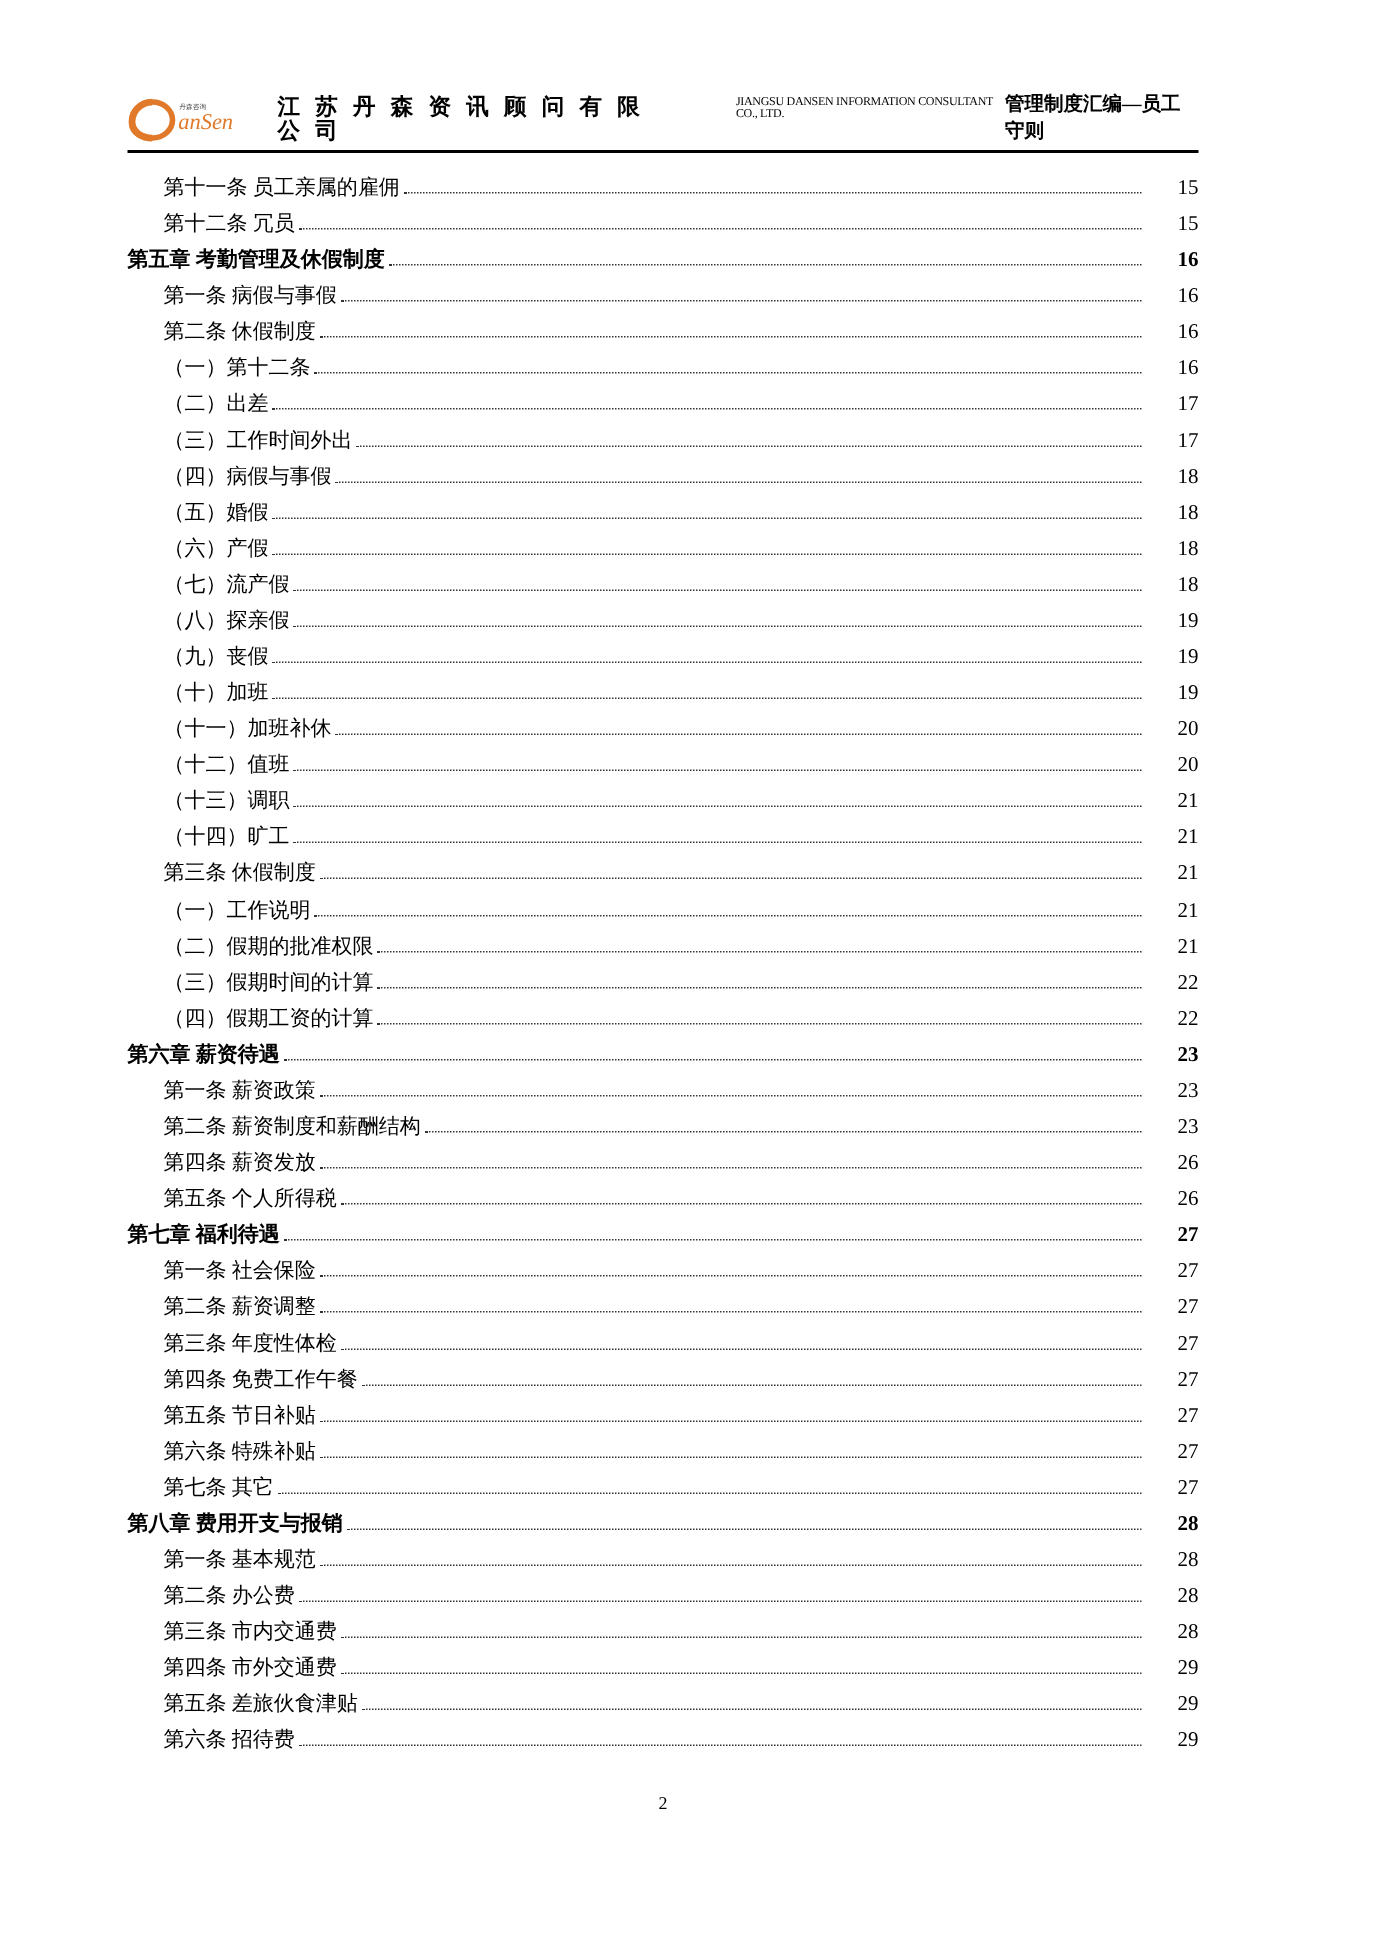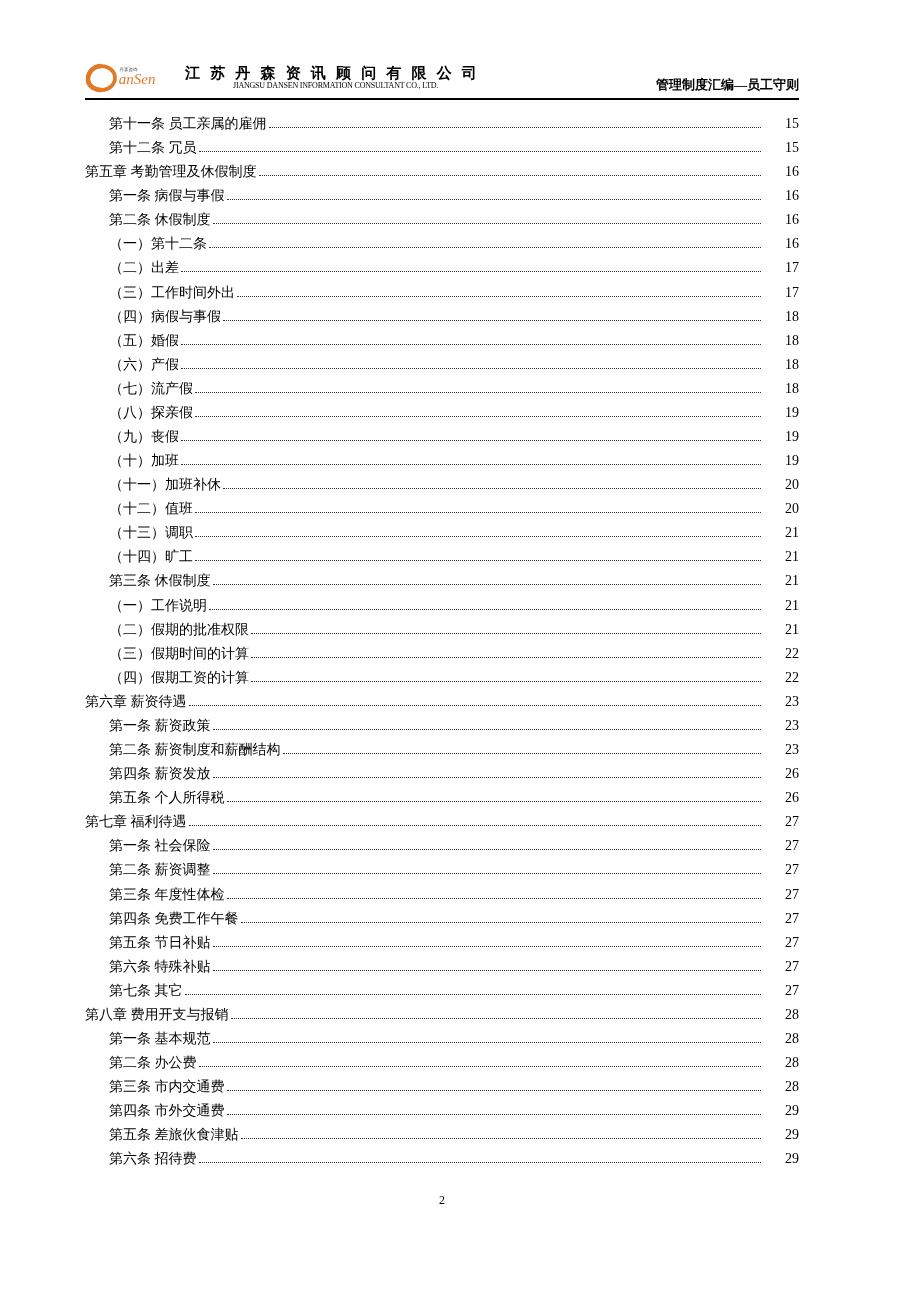--- a/index.html
+++ b/index.html
@@ -29,21 +29,21 @@
     gap: 10px;
   }
   .logo {
     width: 90px;
     height: 36px;
     display: flex;
     align-items: center;
   }
   .company-block {
     display: flex;
-    flex-direction: column;
+    flex-direction: row;
     line-height: 1.1;
   }
   .company-cn {
     font-family: "SimHei", "黑体", sans-serif;
     font-size: 15px;
     font-weight: bold;
     letter-spacing: 3px;
   }
   .company-en {
     font-size: 8px;
@@ -72,21 +72,21 @@
     border-bottom: 1.5px dotted #333;
     margin: 0 4px 3px 2px;
     height: 0.6em;
   }
   .toc-page {
     white-space: nowrap;
     text-align: right;
     margin-left: 20px;
     font-family: "SimSun","宋体",serif;
   }
-  .level-0 { padding-left: 0; font-weight: normal; }
+  .level-0 { padding-left: 0; font-weight: bold; }
   .level-1 { padding-left: 24px; font-weight: normal; }
   .level-2 { padding-left: 24px; font-weight: normal; }
   .page-number {
     text-align: center;
     font-size: 12px;
     margin-top: 22px;
     font-family: "Times New Roman", serif;
   }
 </style>
 </head>

